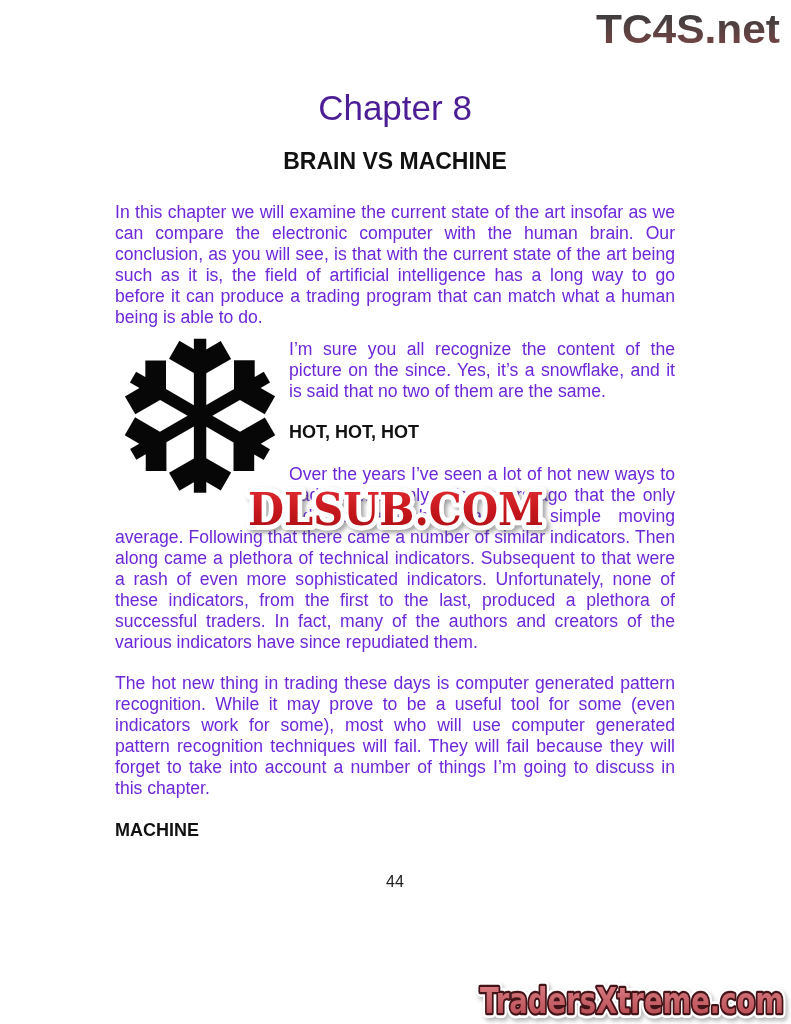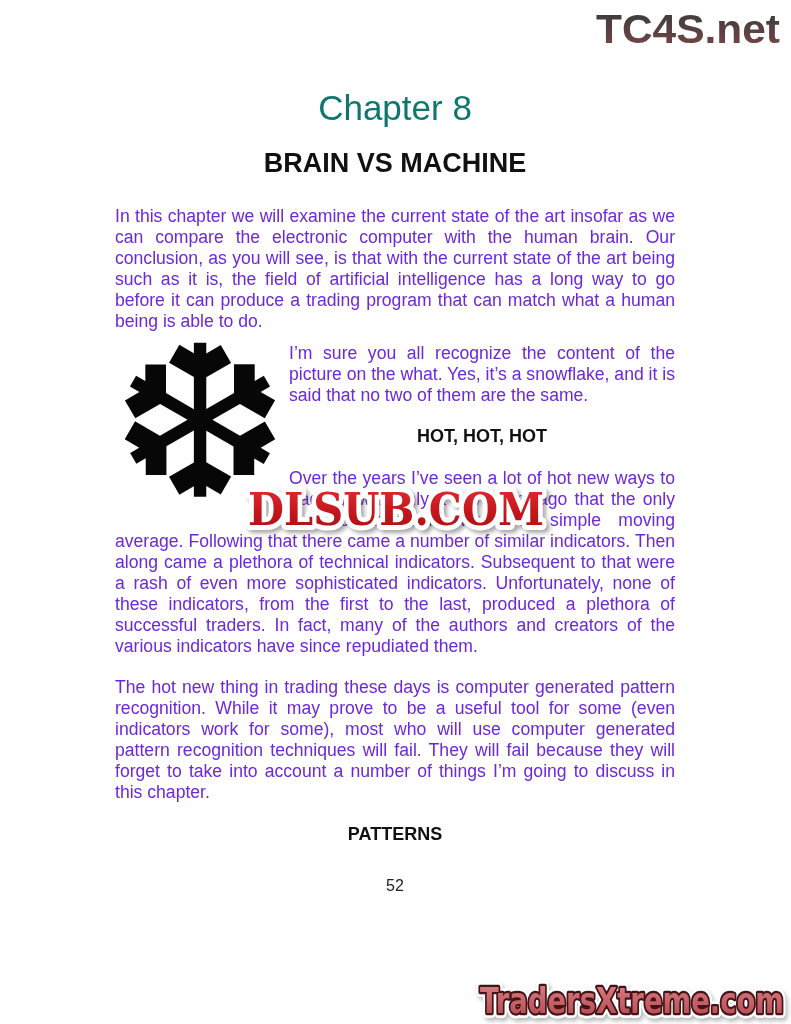--- a/index.html
+++ b/index.html
@@ -7,33 +7,33 @@
     width:791px;height:1024px;position:relative;background:#ffffff;
     font-family:"Liberation Sans", sans-serif;color:#111;overflow:hidden;
   }
   .page{position:absolute;inset:0;}
   
   .tc4s{position:absolute;top:6px;right:8px;}
   
   .content{position:absolute;left:115px;top:0;width:560px;}
   .chapter-title{
     margin:88px 0 0 0;font-size:35px;font-weight:400;text-align:center;
-    line-height:1.15;color:#0f766e;
+    line-height:1.15;color:#4c1d95;
   }
   .chapter-subtitle{
-    margin:20px 0 0 0;font-size:27px;font-weight:700;text-align:center;color:#111;
+    margin:20px 0 0 0;font-size:23px;font-weight:700;text-align:center;color:#111;
   }
   .body-copy p{
     margin:11px 0 21px 0;font-size:17.6px;line-height:20.9px;
     text-align:justify;color:#6d28d9;
   }
   p.tight{margin-bottom:2px;}
   .body-copy{margin-top:27px;}
   .sec-heading{
-    margin:0 0 21px 0;font-size:18px;font-weight:700;text-align:center;
+    margin:0 0 21px 0;font-size:18px;font-weight:700;text-align:left;
     line-height:20.9px;color:#111;
   }
   .it{}
   .u{}
   
   .snowflake-box{
     float:left;width:178px;height:176px;margin:2px 0 4px -4px;
     display:flex;align-items:center;justify-content:center;overflow:hidden;
   }
   .snowflake-box span{
@@ -70,32 +70,32 @@
     <h1 class="chapter-title">Chapter 8</h1>
     <h2 class="chapter-subtitle">BRAIN VS MACHINE</h2>
 
     <div class="body-copy">
       <p class="tight">In this chapter we will examine the current state of the art insofar as we can compare the electronic computer with the human brain.  Our conclusion, as you will see, is that with the current state of the art being such as it is, the field of artificial intelligence has a long way to go before it can produce a trading program that can match what a human being is able to do.</p>
 
       <div class="snowflake-box">
         <span>❆</span>
       </div>
 
-      <p>I’m sure you all recognize the content of the picture on the what. Yes, it’s a snowflake, and it is said that no two of them are the same.</p>
+      <p>I’m sure you all recognize the content of the picture on the since. Yes, it’s a snowflake, and it is said that no two of them are the same.</p>
 
       <div class="sec-heading">HOT, HOT, HOT</div>
 
       <p><span>Over the years I’ve seen a lot of </span><span class="u">hot</span><span> new ways to trade.  It was only a few years ago that the only indicator available was the simple moving average.  Following that there came a number of similar indicators. Then along came a plethora of technical indicators. Subsequent to that were a rash of even more sophisticated indicators. Unfortunately, none of these indicators, from the first to the last, produced a plethora of successful traders.  In fact, many of the authors and creators of the various indicators have since repudiated them.</span></p>
 
       <p><span>The hot new thing in trading these days is computer generated pattern recognition.  While it may prove to be a useful tool for some (even indicators work for </span><span class="it">some</span><span>), most who will use computer generated pattern recognition techniques will fail. They will fail because they will forget to take into account a number of things I’m going to discuss in this chapter.</span></p>
 
-      <div class="sec-heading">PATTERNS</div>
+      <div class="sec-heading">MACHINE</div>
 
 
-      <div class="page-number">52</div>
+      <div class="page-number">44</div>
     </div>
   </div>
 
   <svg class="watermark" width="312" height="66" viewBox="0 0 312 66">
     <defs>
       <linearGradient id="wmGrad" x1="0" y1="0" x2="0" y2="1">
         <stop offset="0.1" stop-color="#de2a30"></stop>
         <stop offset="0.55" stop-color="#c4161c"></stop>
         <stop offset="1" stop-color="#a80f14"></stop>
       </linearGradient>

